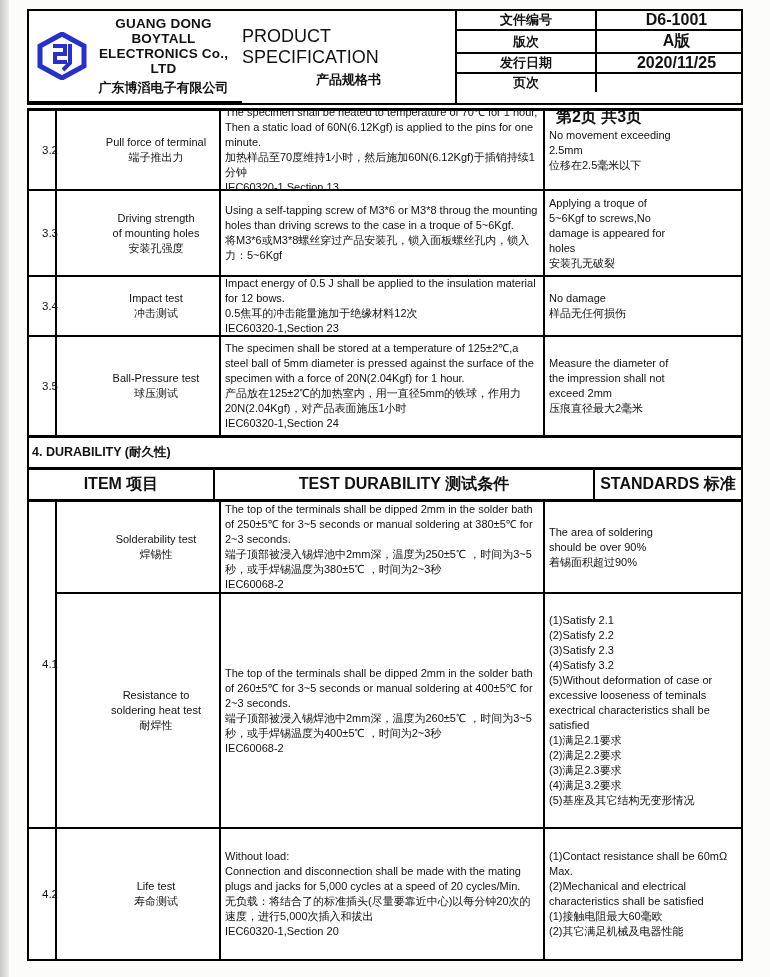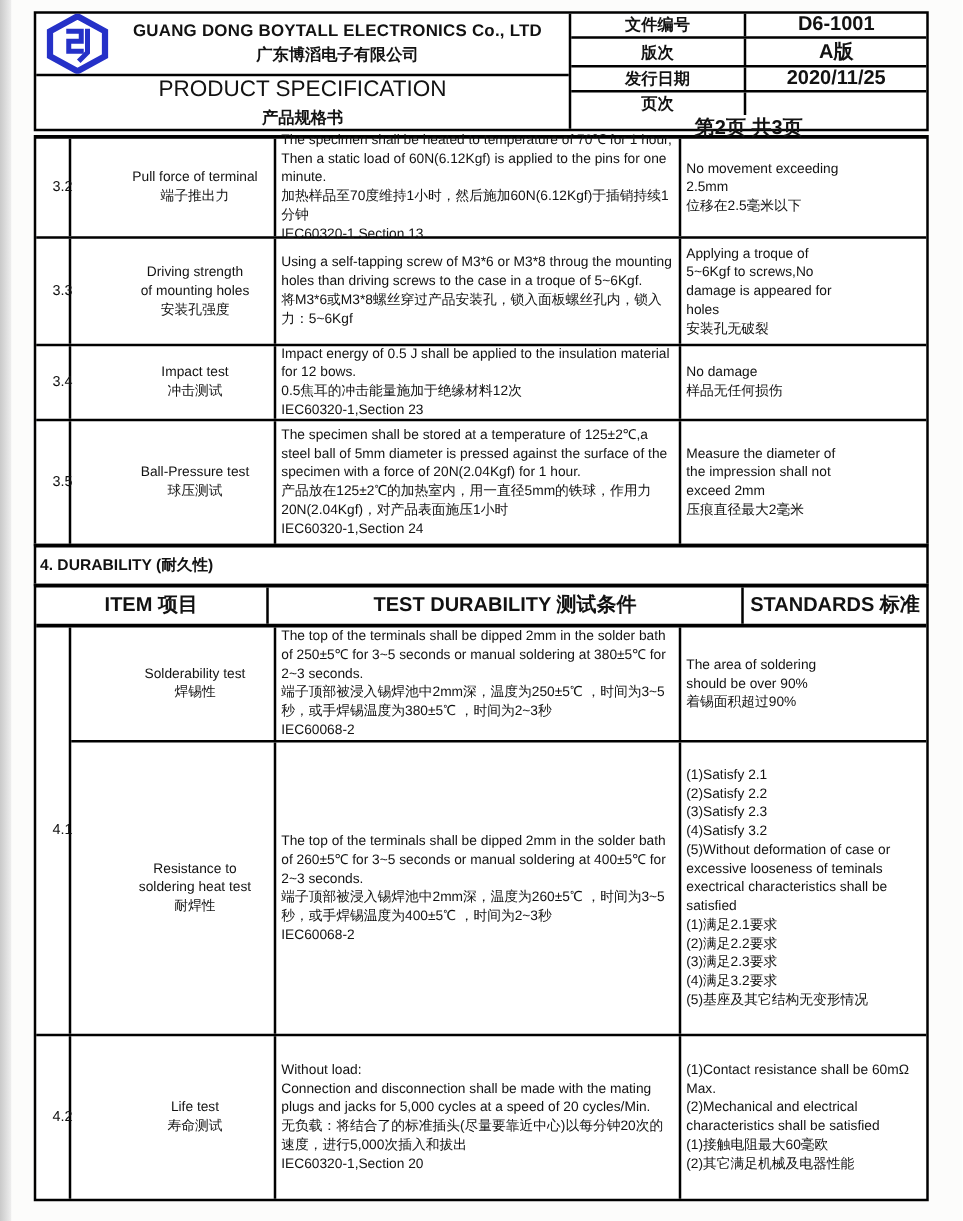--- a/index.html
+++ b/index.html
@@ -13,31 +13,31 @@
     overflow:hidden;
   }
   .scan-edge-left {
     position:absolute; left:0; top:0; width:9px; height:100%;
     background:linear-gradient(to right,#c9c9c9,#eeeeee);
   }
   .content { position:absolute; left:27px; top:0; width:716px; }
 
   
   .hdr { display:flex; border:2px solid #000; height:96px; margin-top:9px; background:#fff; }
-  .hdr-left { width:428px; border-right:2px solid #000; display:flex; flex-direction:column; }
+  .hdr-left { width:428px; border-right:2px solid #000; display:flex; }
   .hdr-left-top { flex:1; border-bottom:2px solid #000; display:flex; align-items:center; }
   .logo-wrap { width:66px; display:flex; align-items:center; justify-content:center; }
   .company-block { flex:1; text-align:center; padding-right:10px; }
   .company-en { font-size:13.5px; font-weight:bold; letter-spacing:0.2px; }
   .company-cn { font-size:13px; font-weight:bold; margin-top:3px; }
   .hdr-left-bottom { flex:1; display:flex; flex-direction:column; align-items:center; justify-content:center; }
   .title-en { font-size:18px; font-weight:normal; }
   .title-cn { font-size:13px; font-weight:bold; margin-top:3px; }
   .hdr-right { flex:1; display:flex; flex-direction:column; }
-  .meta-row { flex:1; display:flex; border-bottom:2px solid #000; }
+  .meta-row { flex:1; display:flex; border-bottom:2px solid #000;gap:15px; }
   .meta-row:last-child { border-bottom:none;flex-direction:column; }
   .meta-label { width:140px; border-right:2px solid #000; display:flex; align-items:center; justify-content:center; font-size:13px; font-weight:bold; }
   .meta-value { flex:1; display:flex; align-items:center; justify-content:center; font-size:16px; font-weight:bold; }
 
   
   .tbl { border:2px solid #000; border-top:3px solid #000; margin-top:3px; background:#fff; }
   .trow { display:flex; border-bottom:2px solid #000; }
   .trow:last-child { border-bottom:none; }
   .cell { font-size:11px; line-height:15px; white-space:pre-line;padding-left:16px; }
   .c-num { width:28px; border-right:2px solid #000; display:flex; align-items:center; justify-content:center; font-size:11.5px; }

